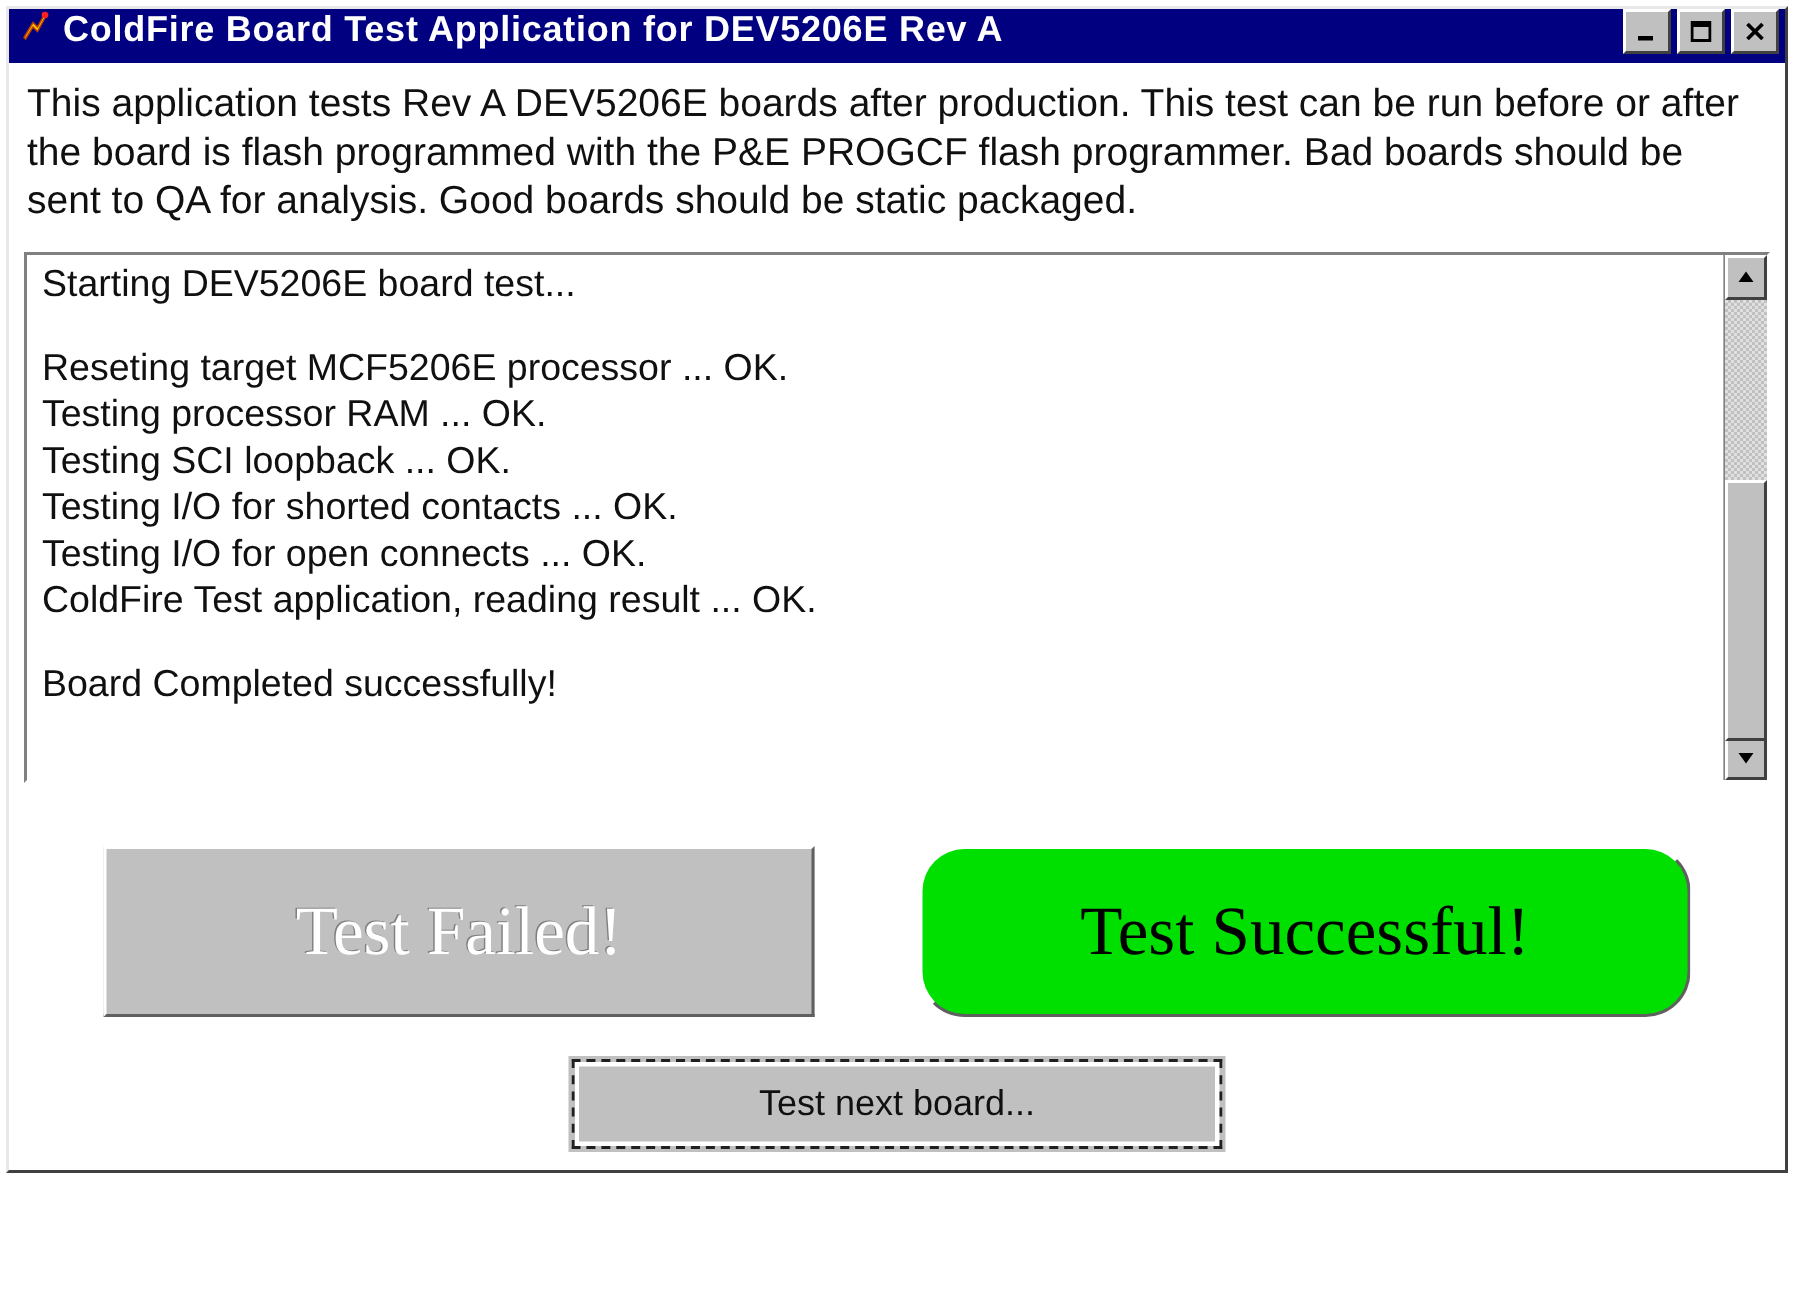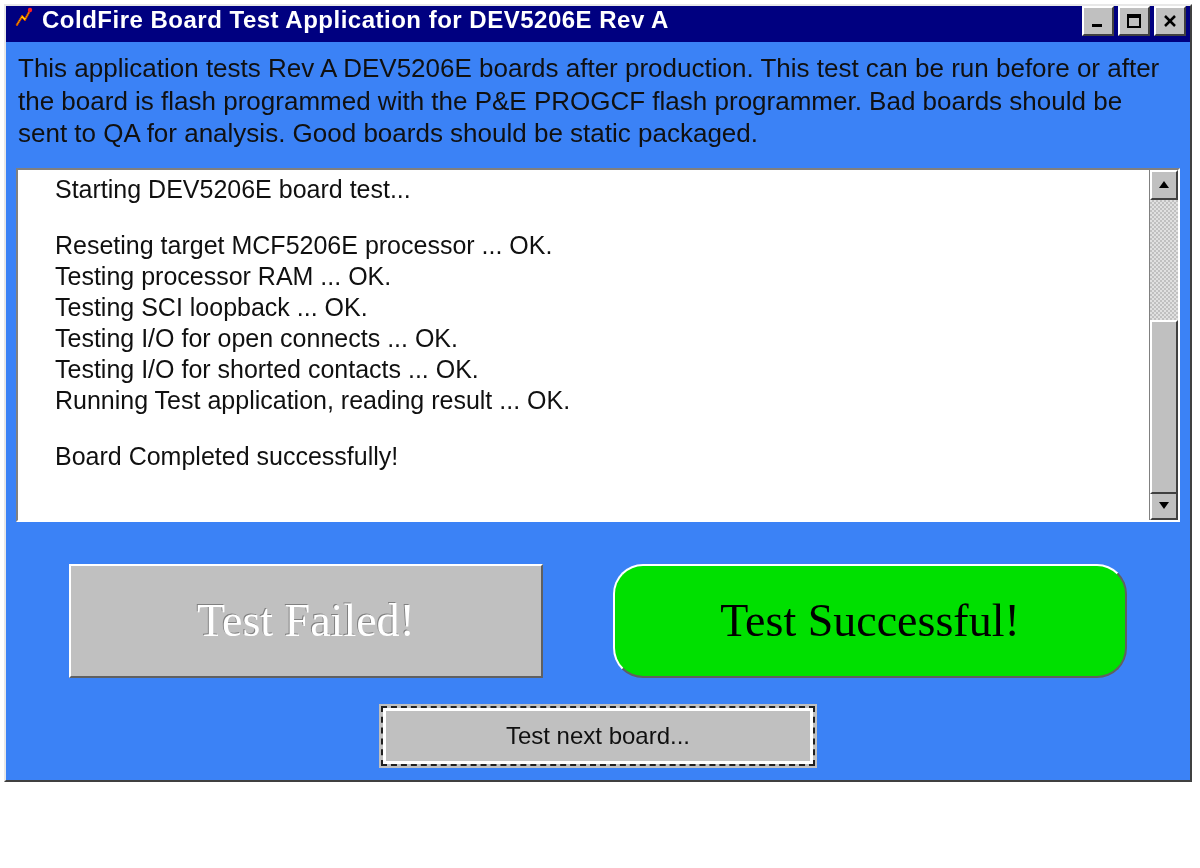--- a/index.html
+++ b/index.html
@@ -39,21 +39,21 @@
     border-top-color:#fff;border-left-color:#fff;
     border-right-color:#404040;border-bottom-color:#404040;
     margin-left:4px;
     display:flex;align-items:center;justify-content:center;
     color:#000;font-weight:bold;font-family:Arial,sans-serif;
     cursor:pointer;
   }
   .tbtn svg{display:block;}
   
   .client{
-    background:#3b82f6;
+    background:#ffffff;
     padding:6px 10px 14px 10px;
   }
   .intro{
     font-size:26px;
     line-height:1.25;
     color:#101010;
     padding:4px 2px 18px 2px;
   }
   
   .logwrap{
@@ -65,21 +65,21 @@
     height:350px;
   }
   .log{
     flex:1;
     overflow:hidden;
     padding:4px 10px;
     color:#101010;
     font-size:25px;
     line-height:1.24;
   }
-  .log-line{white-space:pre;margin-left:27px;}
+  .log-line{white-space:pre;}
   .log-spacer{height:25px;}
   .vscroll{
     width:28px;
     background:#c0c0c0;
     display:flex;flex-direction:column;
     border-left:1px solid #808080;
   }
   .sbtn{
     height:26px;
     background:#c0c0c0;
@@ -180,23 +180,23 @@
 
     <div class="intro">This application tests Rev A DEV5206E boards after production.  This test can be run before or after the board is flash programmed with the P&amp;E PROGCF flash programmer. Bad boards should be sent to QA for analysis. Good boards should be static packaged.</div>
 
     <div class="logwrap">
       <div class="log" id="logbox">
           <div class="log-line">Starting DEV5206E board test...</div>
           <div class="log-spacer"></div>
           <div class="log-line">Reseting target MCF5206E processor ... OK.</div>
           <div class="log-line">Testing processor RAM ... OK.</div>
           <div class="log-line">Testing SCI loopback ... OK.</div>
+          <div class="log-line">Testing I/O for shorted contacts ... OK.</div>
           <div class="log-line">Testing I/O for open connects ... OK.</div>
-          <div class="log-line">Testing I/O for shorted contacts ... OK.</div>
-          <div class="log-line">Running Test application, reading result ... OK.</div>
+          <div class="log-line">ColdFire Test application, reading result ... OK.</div>
           <div class="log-spacer"></div>
           <div class="log-line">Board Completed successfully!</div>
         </div>
       <div class="vscroll">
         <div class="sbtn">
           <svg width="12" height="12">
               <polygon points="6,2 11,9 1,9" fill="#000"></polygon>
             </svg>
         </div>
         <div class="strack">

